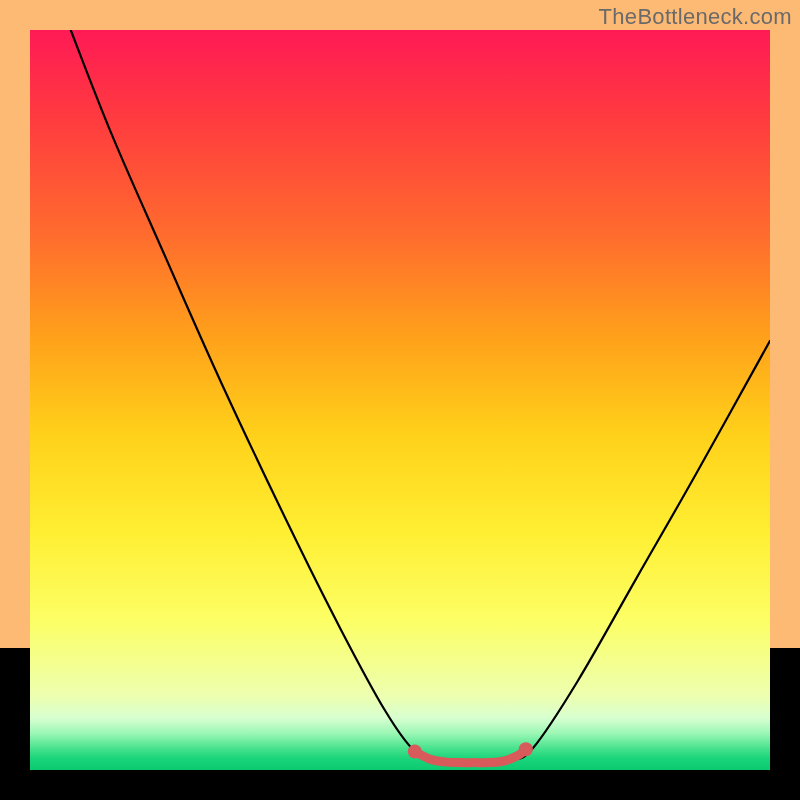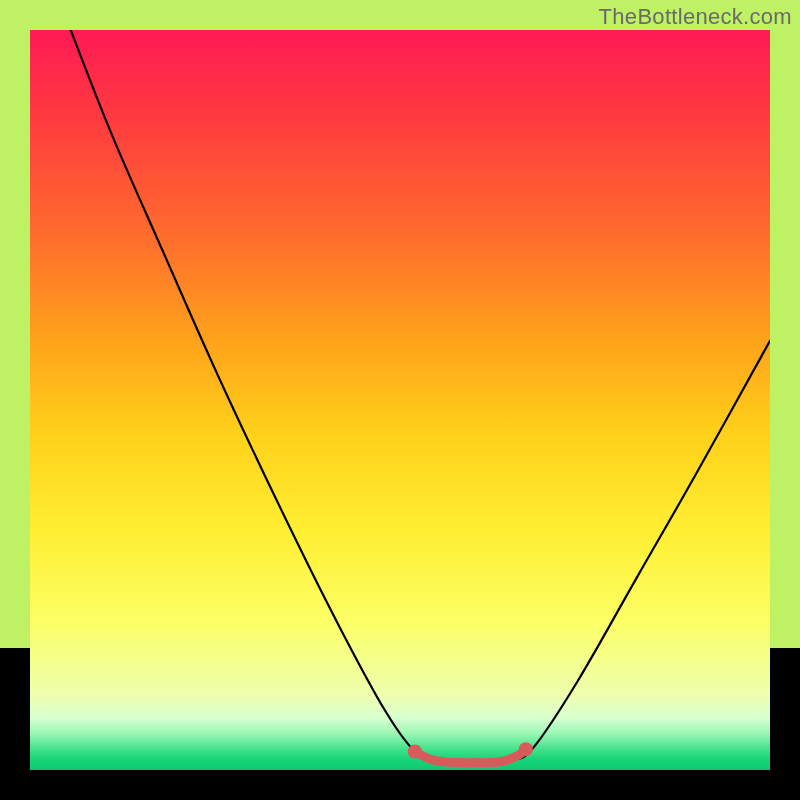--- a/index.html
+++ b/index.html
@@ -8,21 +8,21 @@
     width: 800px;
     height: 800px;
     overflow: hidden;
     background: #000;
     font-family: Arial, Helvetica, sans-serif;
   }
   .frame {
     position: relative;
     width: 800px;
     height: 648px;
-    background: #bef264;
+    background: #fdba74;
   }
   .plot {
     position: absolute;
     left: 30px;
     top: 30px;
     width: 740px;
     height: 740px;
     background: linear-gradient(to bottom,
       #ff1a55 0%,
       #ff3b3f 12%,

